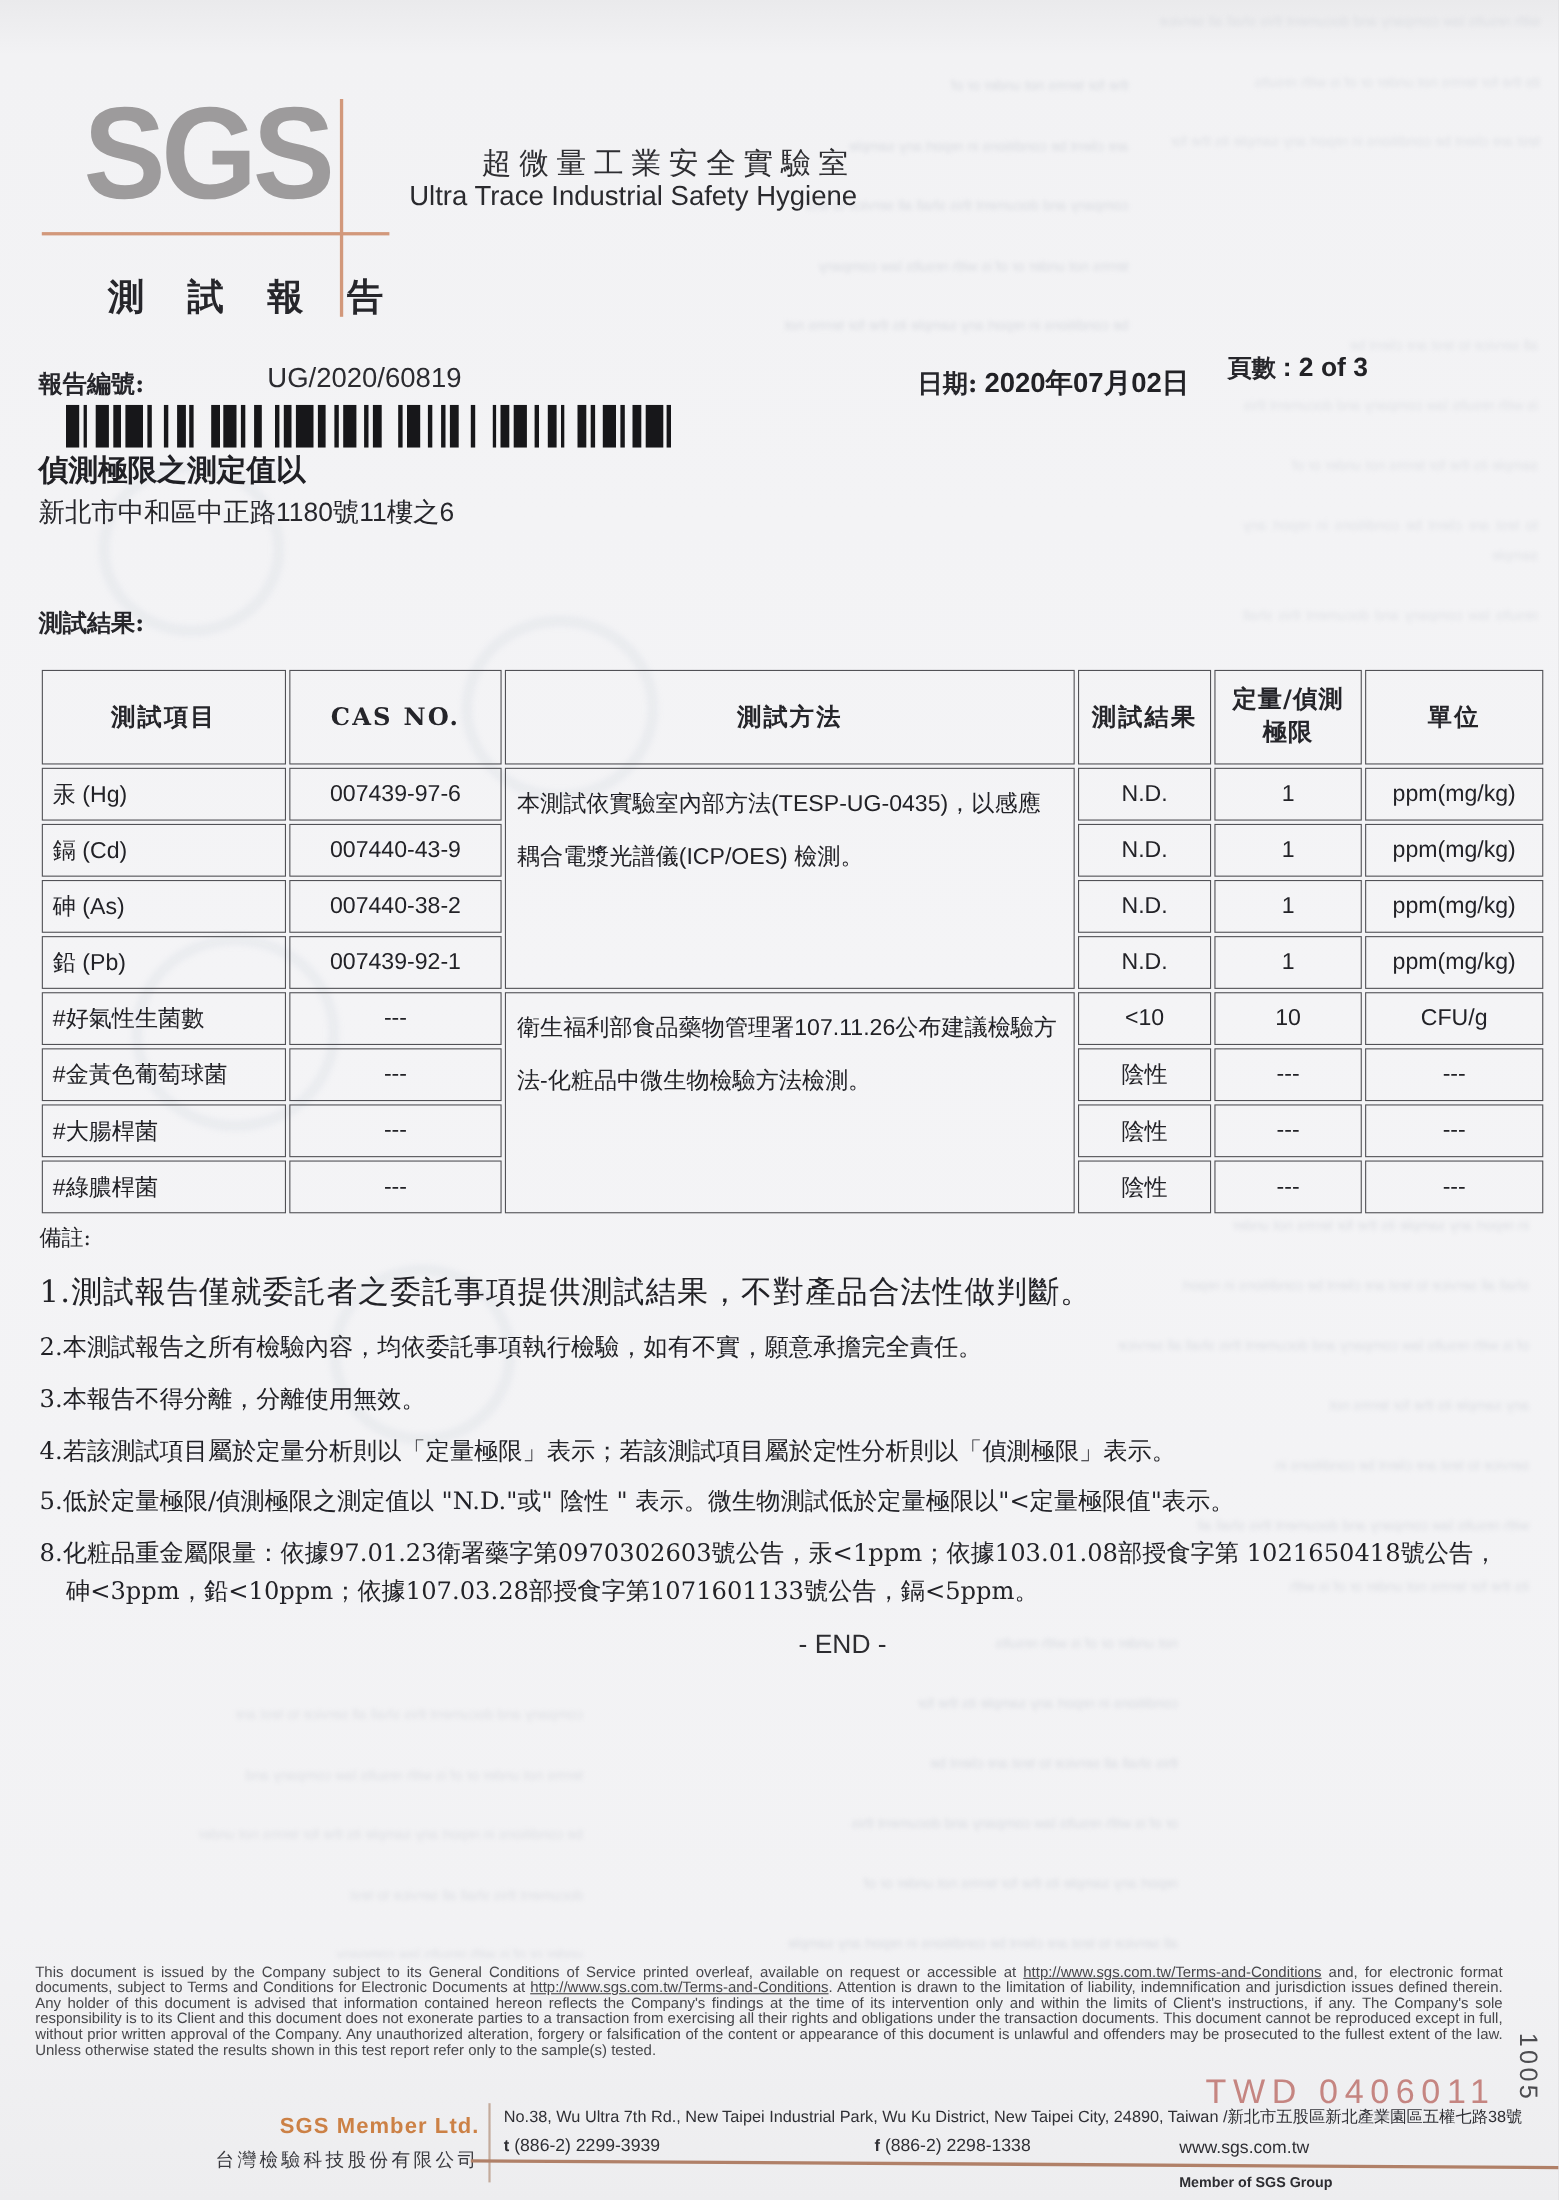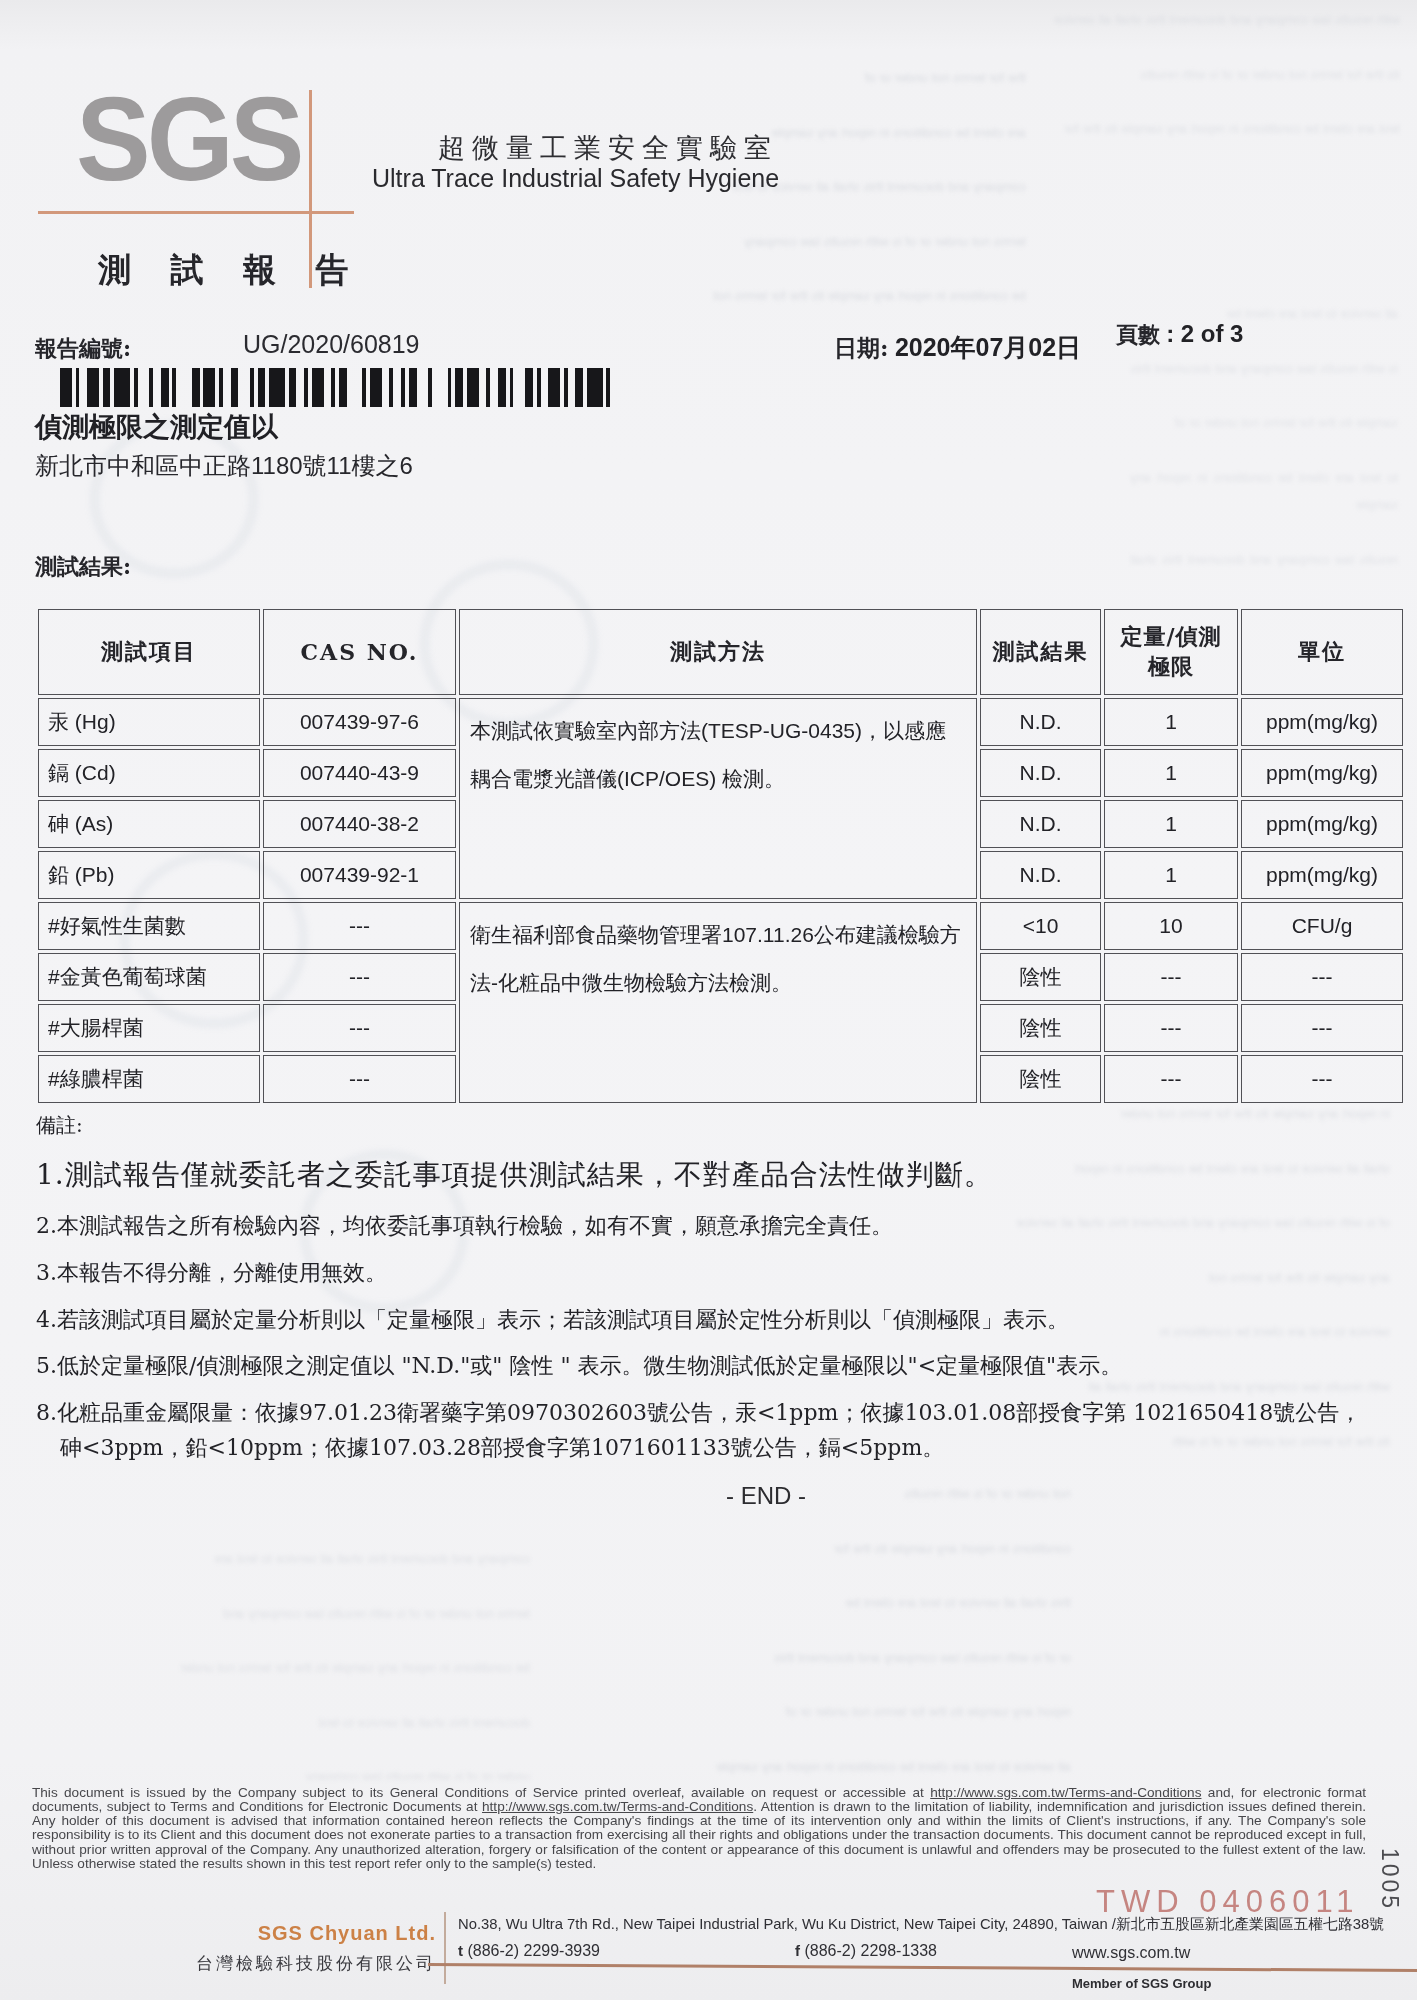--- a/index.html
+++ b/index.html
@@ -385,21 +385,21 @@
       <div class="note">3.本報告不得分離，分離使用無效。</div>
       <div class="note">4.若該測試項目屬於定量分析則以「定量極限」表示；若該測試項目屬於定性分析則以「偵測極限」表示。</div>
       <div class="note">5.低於定量極限/偵測極限之測定值以 "N.D."或" 陰性 " 表示。微生物測試低於定量極限以"&lt;定量極限值"表示。</div>
       <div class="note">8.化粧品重金屬限量：依據97.01.23衛署藥字第0970302603號公告，汞&lt;1ppm；依據103.01.08部授食字第 1021650418號公告，砷&lt;3ppm，鉛&lt;10ppm；依據107.03.28部授食字第1071601133號公告，鎘&lt;5ppm。</div>
       <div class="end-mark">- END -</div>
     </div>
 
     <div class="abs disclaimer"><span>This document is issued by the Company subject to its General Conditions of Service printed overleaf, available on request or accessible at </span><span class="url">http://www.sgs.com.tw/Terms-and-Conditions</span><span> and, for electronic format documents, subject to Terms and Conditions for Electronic Documents at </span><span class="url">http://www.sgs.com.tw/Terms-and-Conditions</span><span>. Attention is drawn to the limitation of liability, indemnification and jurisdiction issues defined therein. Any holder of this document is advised that information contained hereon reflects the Company's findings at the time of its intervention only and within the limits of Client's instructions, if any. The Company's sole responsibility is to its Client and this document does not exonerate parties to a transaction from exercising all their rights and obligations under the transaction documents. This document cannot be reproduced except in full, without prior written approval of the Company. Any unauthorized alteration, forgery or falsification of the content or appearance of this document is unlawful and offenders may be prosecuted to the fullest extent of the law. Unless otherwise stated the results shown in this test report refer only to the sample(s) tested.</span></div>
 
     <div class="abs f-left">
-      <div class="f-company-en">SGS Chyuan Ltd.</div>
+      <div class="f-company-en">SGS Member Ltd.</div>
       <div class="f-company-zh">台灣檢驗科技股份有限公司</div>
     </div>
     <div class="abs f-divider"></div>
     <div class="abs f-address">No.38, Wu Ultra 7th Rd., New Taipei Industrial Park, Wu Ku District, New Taipei City, 24890, Taiwan /新北市五股區新北產業園區五權七路38號</div>
     <div class="abs f-tel">
       <span class="f-pfx">t</span>
       <span>(886-2) 2299-3939</span>
     </div>
     <div class="abs f-fax">
       <span class="f-pfx">f</span>

